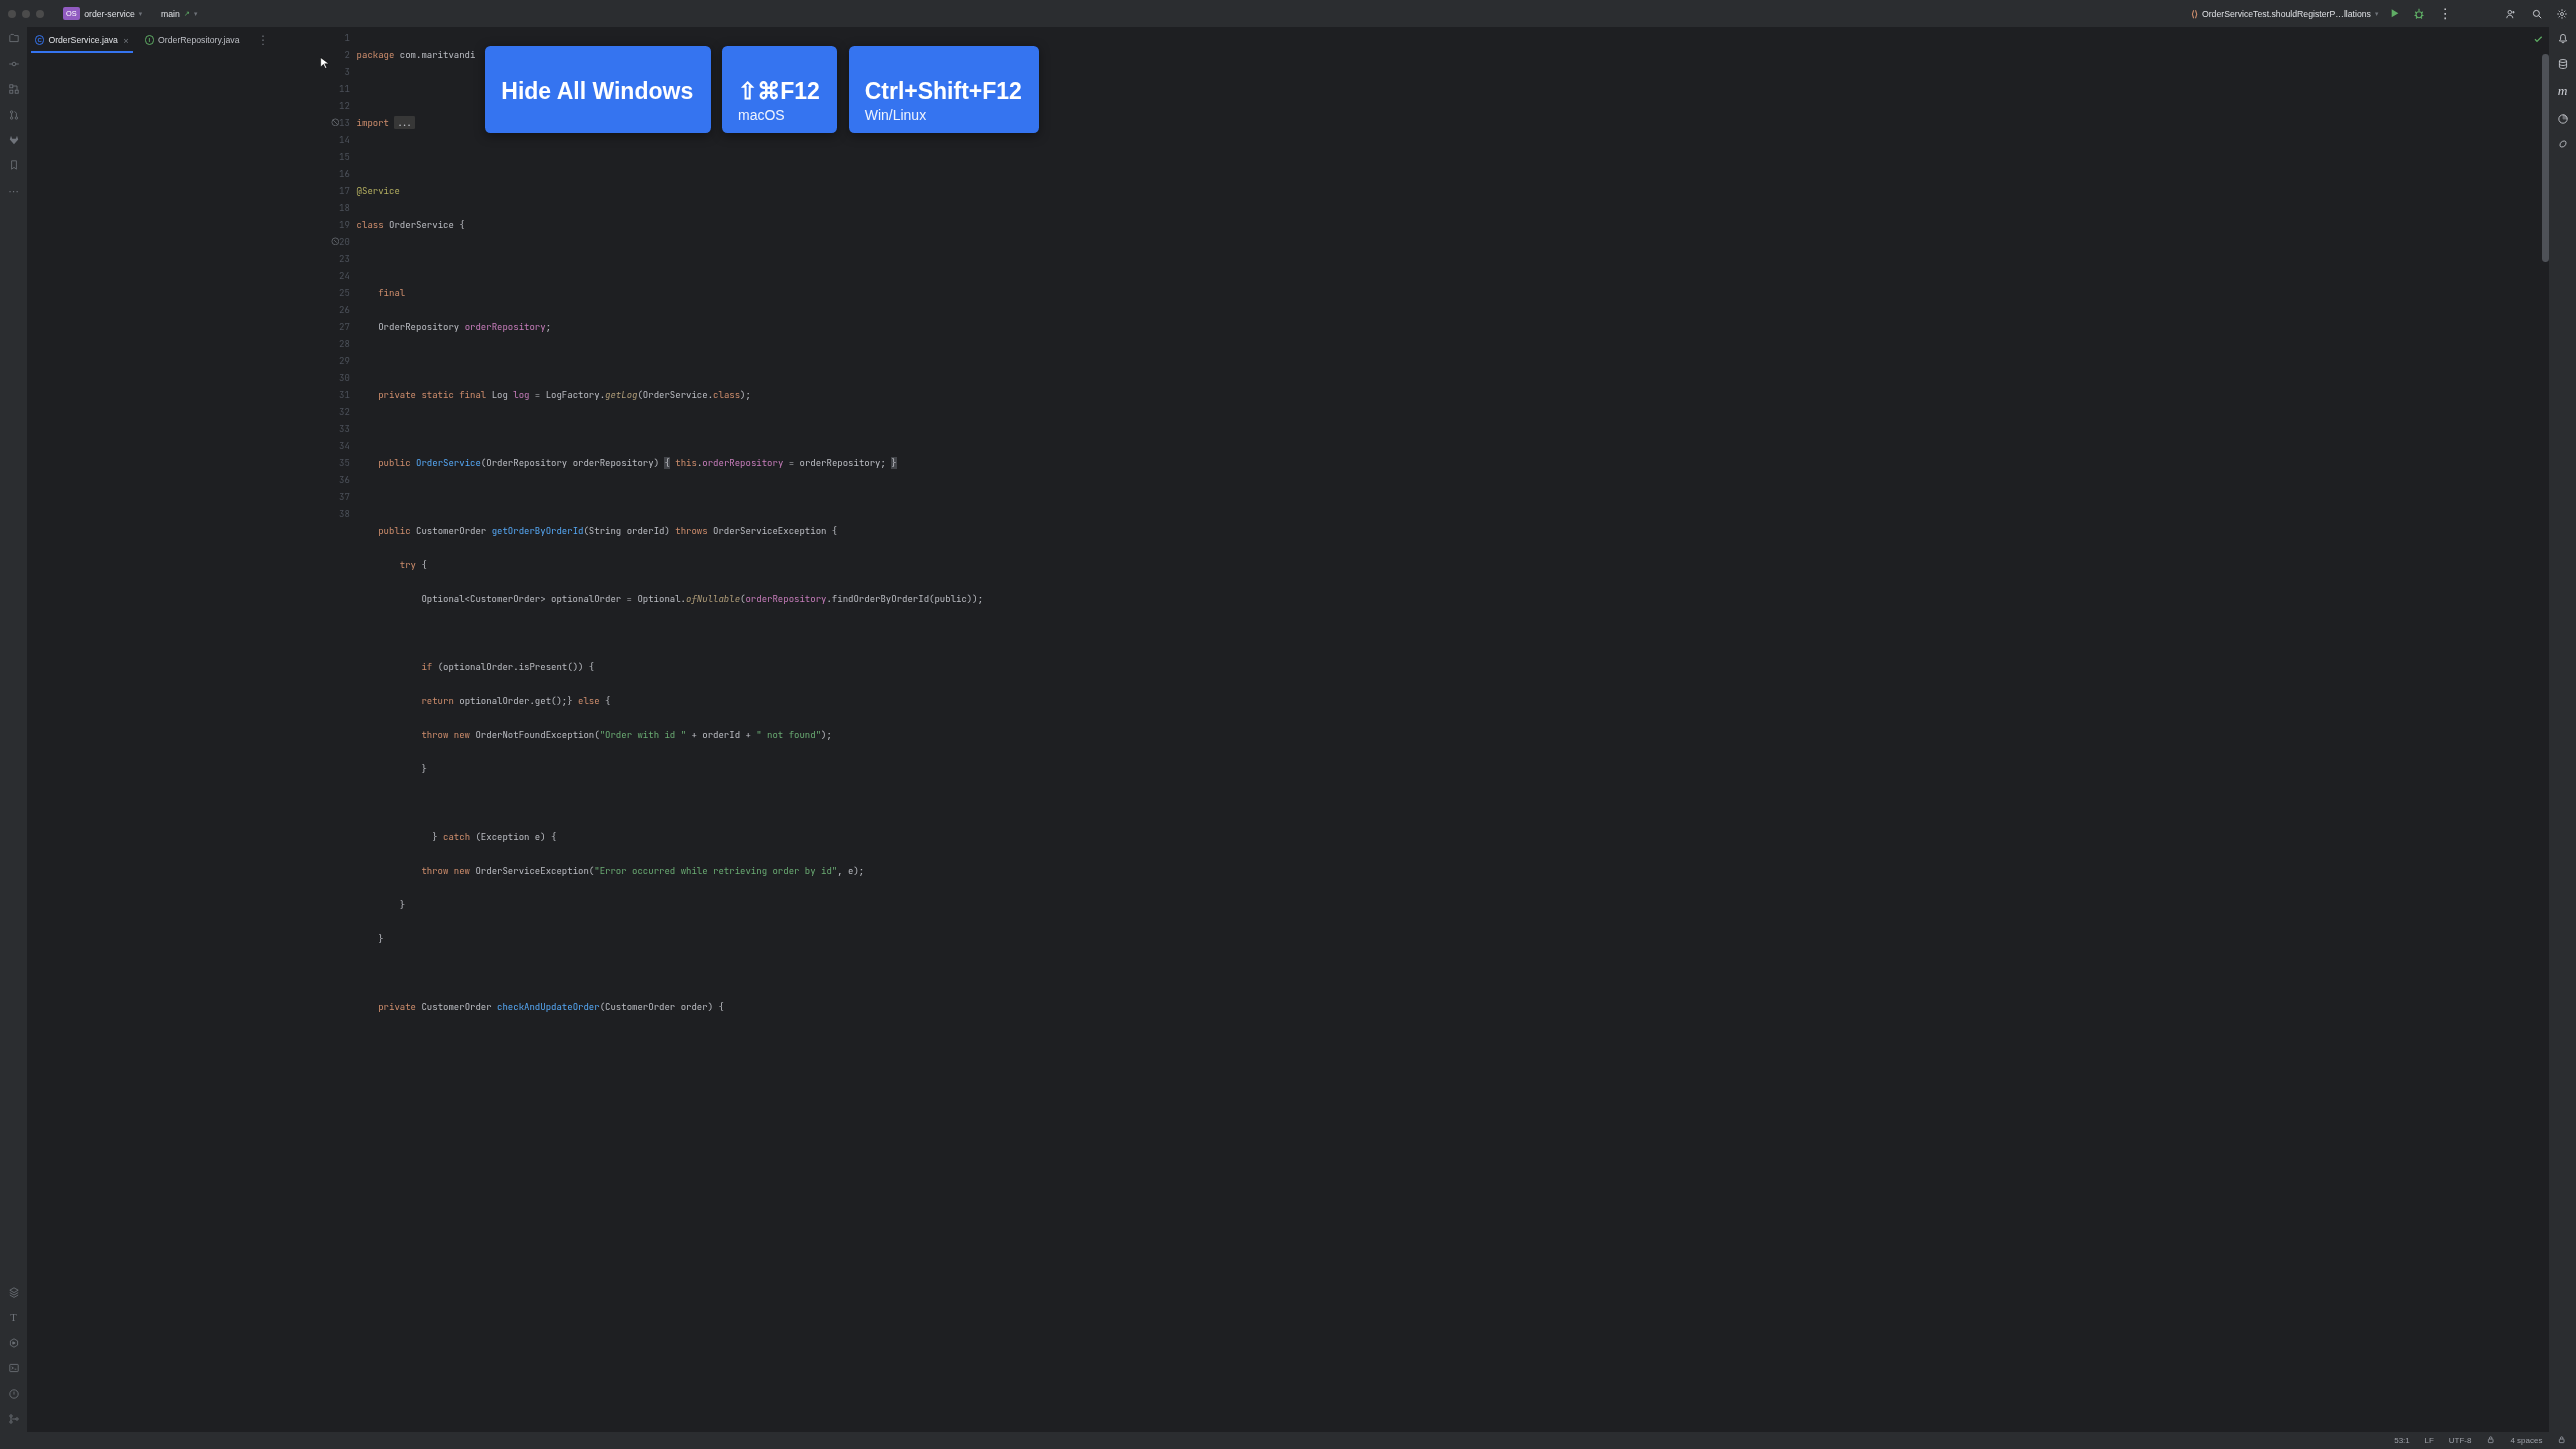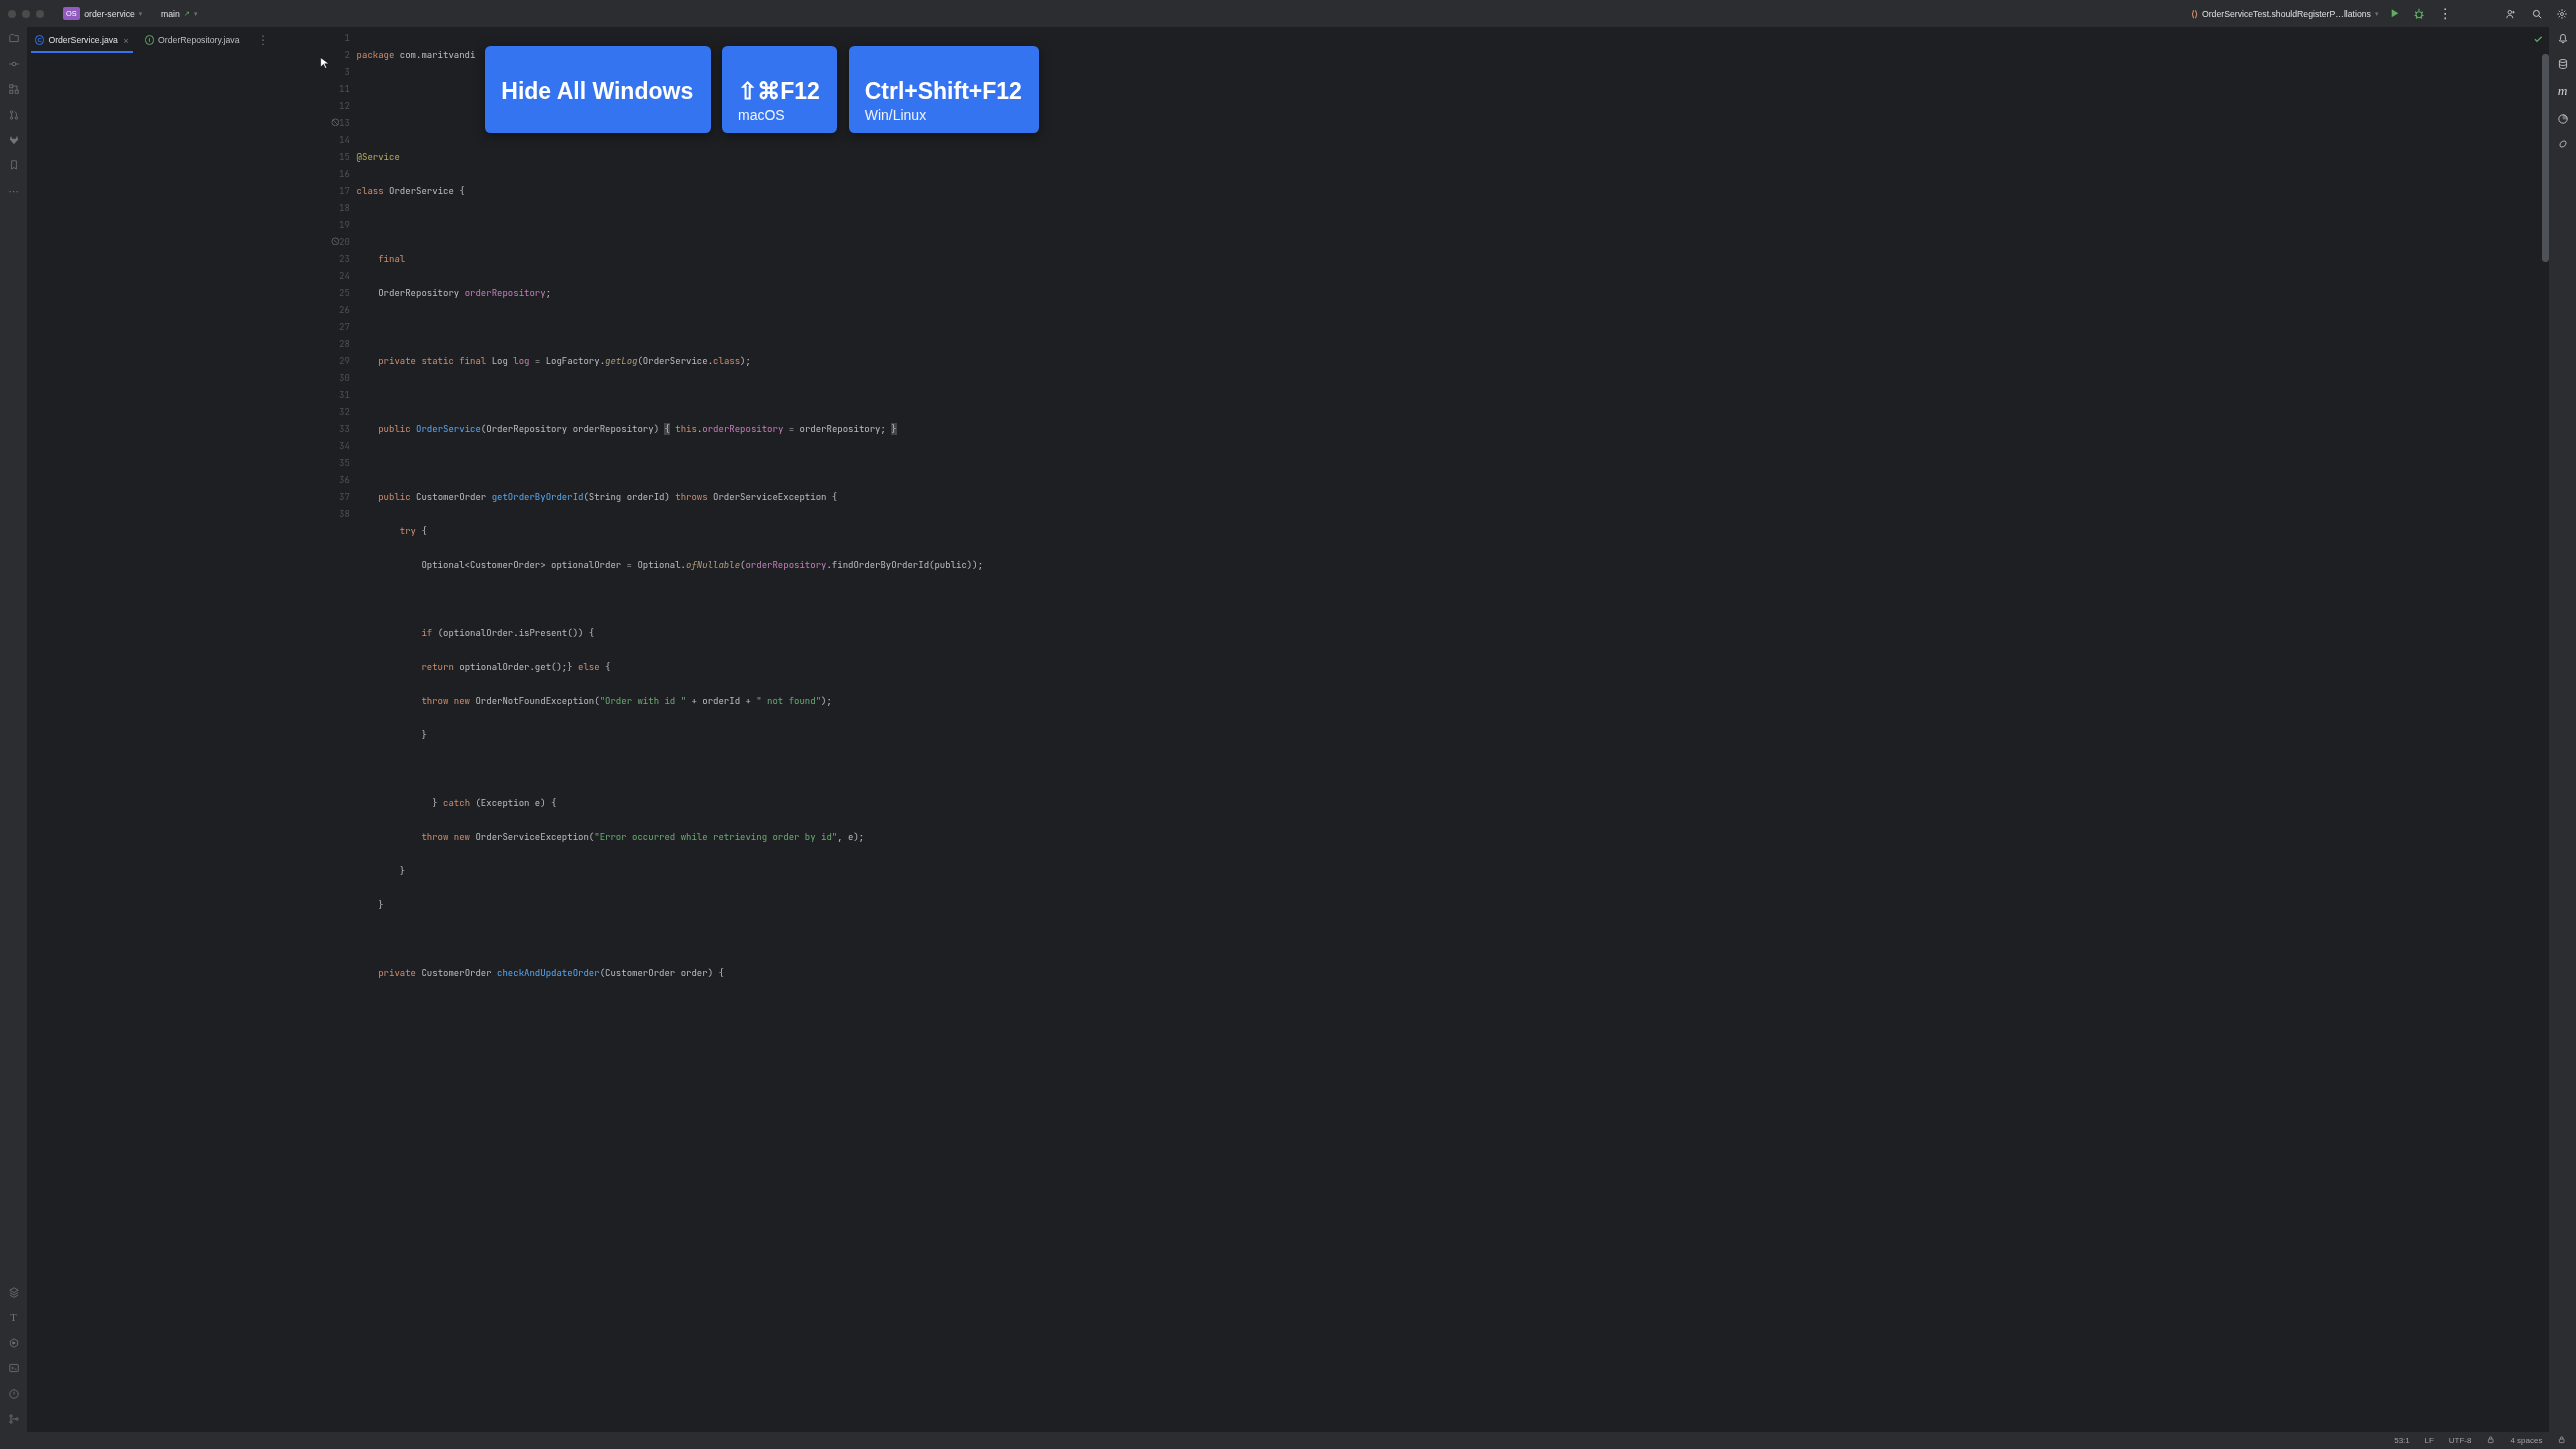--- a/index.html
+++ b/index.html
@@ -480,20 +480,21 @@
             <span>37</span>
           </div>
         <div class="gline">
             <span>38</span>
           </div>
       </div>
 
       <div class="code">
 <div class="cline"><span class="k">package</span><span class="pkg"> com.maritvandi</span></div>
 <div class="cline"></div>
+<div class="cline"><span class="k">import </span><span class="dim">...</span></div>
 <div class="cline"></div>
 <div class="cline"><span class="ann">@Service</span></div>
 <div class="cline"><span class="k">class</span><span> OrderService </span><span>{</span></div>
 <div class="cline"></div>
 <div class="cline">    <span class="k">final</span></div>
 <div class="cline">    <span>OrderRepository </span><span class="fld">orderRepository</span><span>;</span></div>
 <div class="cline"></div>
 <div class="cline">    <span class="k">private static final</span><span> Log </span><span class="fld">log</span><span> = LogFactory.</span><span class="mthd">getLog</span><span>(OrderService.</span><span class="k">class</span><span>);</span></div>
 <div class="cline"></div>
 <div class="cline">    <span class="k">public </span><span class="mth">OrderService</span><span>(OrderRepository orderRepository) </span><span class="brace-hl">{</span><span class="k"> this</span><span>.</span><span class="fld">orderRepository</span><span> = orderRepository; </span><span class="brace-hl">}</span></div>

